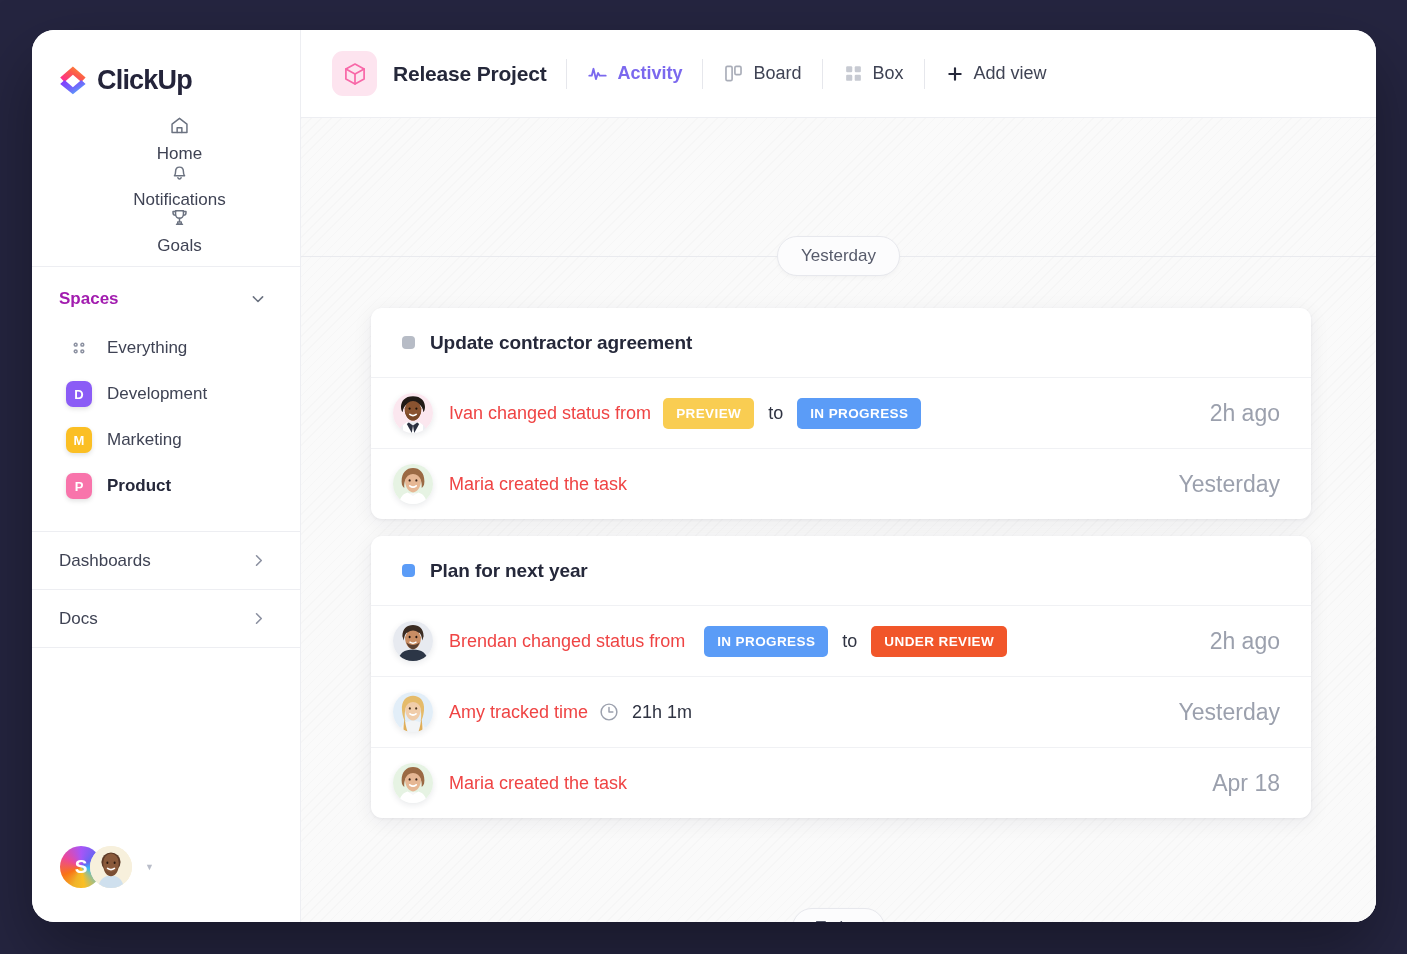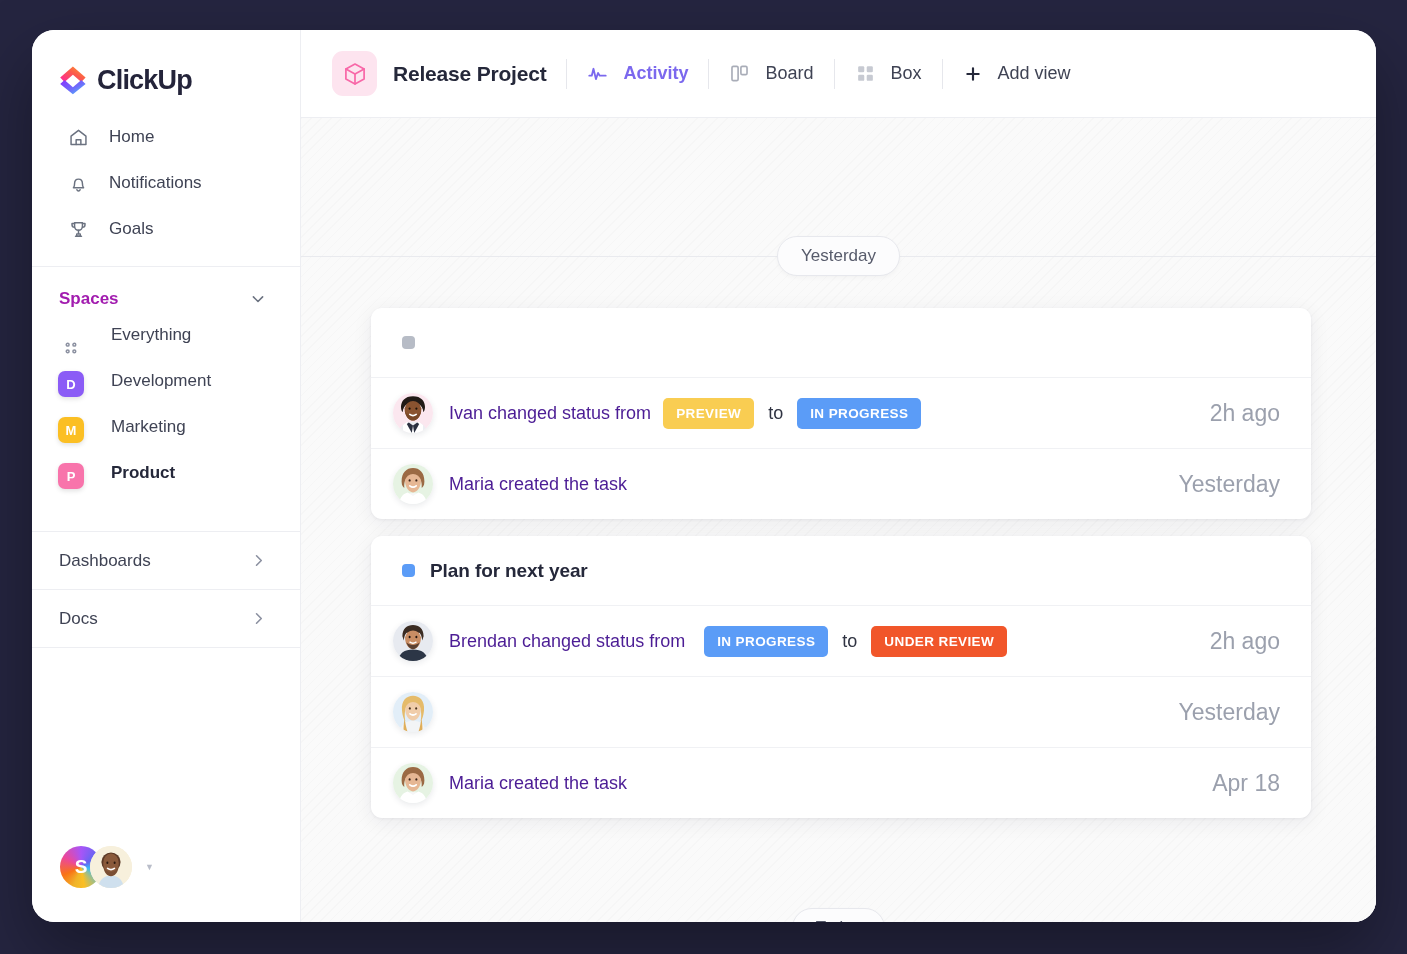--- a/index.html
+++ b/index.html
@@ -53,24 +53,25 @@
     font-size: 27px;
     font-weight: bold;
     letter-spacing: -0.8px;
     color: #24243a;
   }
 
   .nav-section { padding: 12px 0 14px 0; }
   .nav-item {
     display: flex;
     align-items: center;
-    gap: 20px;
+    gap: 8px;
     height: 46px;
-    padding-left: 35px;
+    padding-left: 27px;
     cursor: pointer;
+    flex-direction: column;
   }
   .nav-item .nav-ico {
     width: 22px; height: 22px;
     flex: 0 0 22px;
     display: flex; align-items: center; justify-content: center;
     color: #6b7280;
   }
   .nav-item .nav-label {
     font-size: 17px;
     color: #3f4354;
@@ -86,24 +87,26 @@
   }
   .spaces-head .title {
     font-size: 17px;
     font-weight: bold;
     color: #a21caf;
   }
   .chev-down { color: #6b7280; display: flex; }
 
   .space-item {
     display: flex;
-    gap: 27px;
+    align-items: center;
+    gap: 15px;
     height: 46px;
     padding-left: 26px;
     cursor: pointer;
+    margin-left: 8px;
   }
   .space-badge {
     width: 26px; height: 26px;
     flex: 0 0 26px;
     border-radius: 7px;
     color: #fff;
     font-size: 13px;
     font-weight: bold;
     display: flex; align-items: center; justify-content: center;
     box-shadow: 0 2px 5px rgba(0,0,0,0.12);
@@ -181,21 +184,21 @@
   .proj-title {
     font-size: 21px;
     font-weight: bold;
     color: #25283a;
     margin-left: 16px;
     letter-spacing: -0.2px;
     white-space: nowrap;
   }
   .tb-sep { width: 1px; height: 30px; background: #e6e7ec; margin: 0 20px; }
   .tab {
-    display: flex; gap: 15px;
+    display: flex; gap: 9px;
     cursor: pointer; white-space: nowrap;
   }
   .tab .tab-label { font-size: 18px; color: #3f4354; }
   .tab.active .tab-label { color: #7b68ee; font-weight: bold; }
   .tab .tab-ico { display: flex; align-items: center; color: #a9adb8; }
   .tab.active .tab-ico { color: #7b68ee; }
   .tab.addview .tab-ico { color: #25283a; }
 
   
   #feed {
@@ -254,21 +257,21 @@
   }
   .row-avatar {
     width: 40px; height: 40px; border-radius: 50%;
     flex: 0 0 40px;
     overflow: hidden;
     position: relative;
     box-shadow: 0 2px 6px rgba(30,35,60,0.10);
   }
   .row-text {
     font-size: 18px;
-    color: #4c1d95;
+    color: #ef4444;
     margin-left: 16px;
     white-space: nowrap;
   }
   .row-mid {
     display: flex; align-items: center; gap: 0;
     flex: 1 1 auto; min-width: 0;
   }
   .badge {
     color: #fff;
     font-size: 13.5px;
@@ -503,20 +506,21 @@
     <div id="feed">
 
       <div class="day-sep" style="top:118px">
         <span class="rule"></span>
         <span class="day-pill">Yesterday</span>
       </div>
 
       <div class="card" style="top:190px">
         <div class="card-head">
           <span class="task-dot" style="background:#b7bcc6"></span>
+          <span class="task-name">Update contractor agreement</span>
         </div>
 
         <div class="row">
           <span class="row-avatar">
             <svg class="avatar-face" viewBox="0 0 40 40" preserveAspectRatio="xMidYMid slice">
               <rect width="40" height="40" fill="#fbe7ef"></rect>
               <path d="M6 40 c1-7.6 6-11.2 14-11.2 S33 32.4 34 40 Z" fill="#eceef2"></path>
               <path d="M20 3.2 c-8.2 0-12 5-12 10.8 0 2.2 .6 4 1.6 5.2 .4-3.6 2-6.2 4-7.6 1.2 2 3.6 2.8 6.4 2.8 s5.2-.8 6.4-2.8 c2 1.4 3.6 4 4 7.6 1-1.2 1.6-3 1.6-5.2 C32 8.2 28.2 3.2 20 3.2 Z" fill="#211a16"></path>
               <path d="M11.6 15.6 a8.6 9.8 0 0 1 16.8 0 c0 6.6-3.8 12-8.4 12 S11.6 22.2 11.6 15.6 Z" fill="#8a5330"></path>
               <path d="M11.8 18 c.8 5.6 4.2 9.6 8.2 9.6 s7.4-4 8.2-9.6 c-1.8 3.4-4.8 5.2-8.2 5.2 S13.6 21.4 11.8 18 Z" fill="#7a4828"></path>
@@ -592,20 +596,30 @@
               <path d="M7 40 c1-7.6 6-11.2 13-11.2 S32 32.4 33 40 Z" fill="#f2f4f6"></path>
               <path d="M9 18.6 C8 8.4 13.6 3.8 20 3.8 s12 4.6 11 14.8 c-.6 6-2 9-3.4 10.6 1.2-5.4 .6-11.8-1-14 -1.8 1.6-4 2.2-6.6 2.2 s-4.8-.6-6.6-2.2 c-1.6 2.2-2.2 8.6-1 14 C11 27.6 9.6 24.6 9 18.6 Z" fill="#e5bb6a"></path>
               <path d="M12.2 16.6 a8.2 9.6 0 0 1 15.6 0 c0 6.6-3.4 12-7.8 12 S12.2 23.2 12.2 16.6 Z" fill="#f0cdaa"></path>
               <ellipse cx="16.8" cy="16.4" rx="1" ry="1.2" fill="#4a3321"></ellipse>
               <ellipse cx="23.2" cy="16.4" rx="1" ry="1.2" fill="#4a3321"></ellipse>
               <path d="M17 21.8 q3 2.4 6 0" stroke="#fff" stroke-width="1.7" fill="none" stroke-linecap="round"></path>
               <path d="M11.6 26 c-1 6-1.2 10.6-1 14 h4 c-1.6-4.6-2.4-9.4-3-14 z" fill="#dfae5a"></path>
               <path d="M28.4 26 c1 6 1.2 10.6 1 14 h-4 c1.6-4.6 2.4-9.4 3-14 z" fill="#dfae5a"></path>
             </svg>
           </span>
+          <div class="row-mid">
+            <span class="row-text">Amy tracked time</span>
+            <span class="clock-ico">
+              <svg width="22" height="22" viewBox="0 0 24 24" fill="none" stroke="currentColor" stroke-width="1.6" stroke-linecap="round" stroke-linejoin="round">
+                <circle cx="12" cy="12" r="8.6"></circle>
+                <path d="M12 7.2 V12 H16.2"></path>
+              </svg>
+            </span>
+            <span class="tracked">21h 1m</span>
+          </div>
           <span class="row-time">Yesterday</span>
         </div>
 
         <div class="row">
           <span class="row-avatar">
             <svg class="avatar-face" viewBox="0 0 40 40" preserveAspectRatio="xMidYMid slice">
               <rect width="40" height="40" fill="#e6f3e3"></rect>
               <path d="M6 40 c1-7.4 6-11 14-11 s13 3.6 14 11 Z" fill="#f6f7f8"></path>
               <path d="M8.6 17.4 C8.6 8.6 13.4 4 20 4 s11.4 4.6 11.4 13.4 c0 4-1.6 6-2.8 6.4 .6-4.6-.8-8.6-2.4-9.8 -1.6 1.4-3.8 2-6.2 2 s-4.6-.6-6.2-2 c-1.6 1.2-3 5.2-2.4 9.8 C10.2 23.4 8.6 21.4 8.6 17.4 Z" fill="#9b6a44"></path>
               <path d="M12 16.6 a8.4 9.6 0 0 1 16 0 c0 6.4-3.6 11.8-8 11.8 S12 23 12 16.6 Z" fill="#e6b794"></path>

